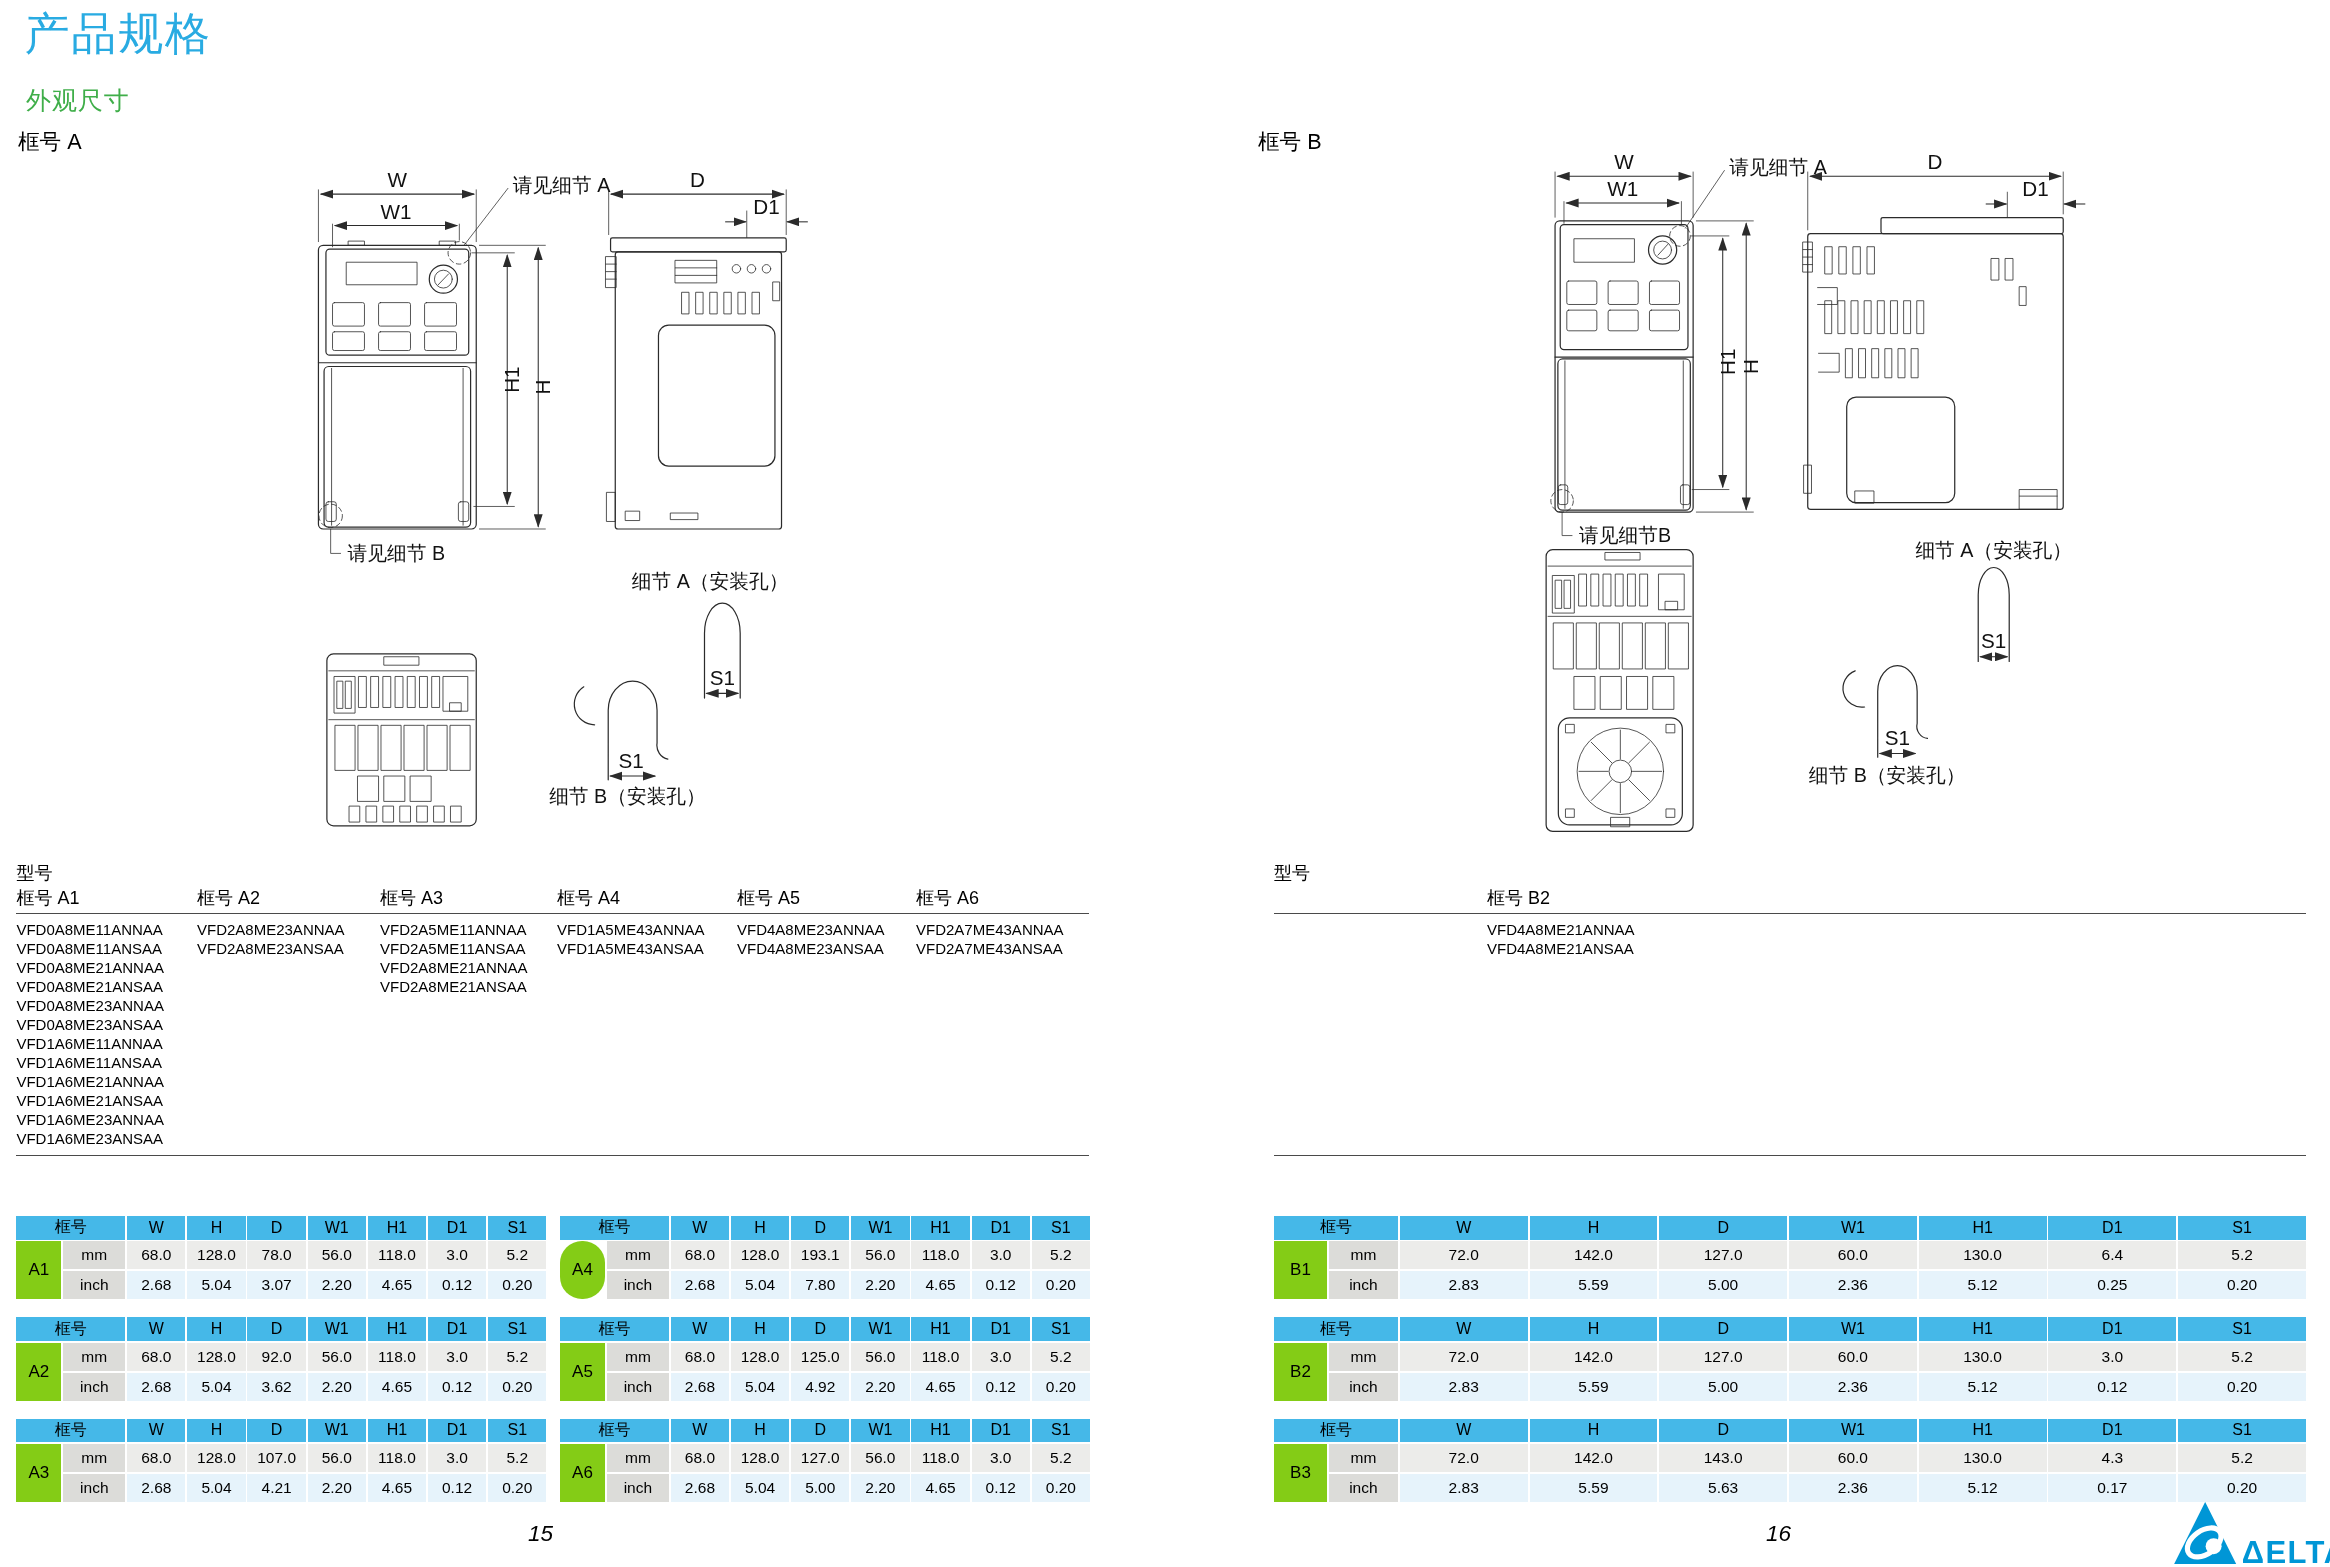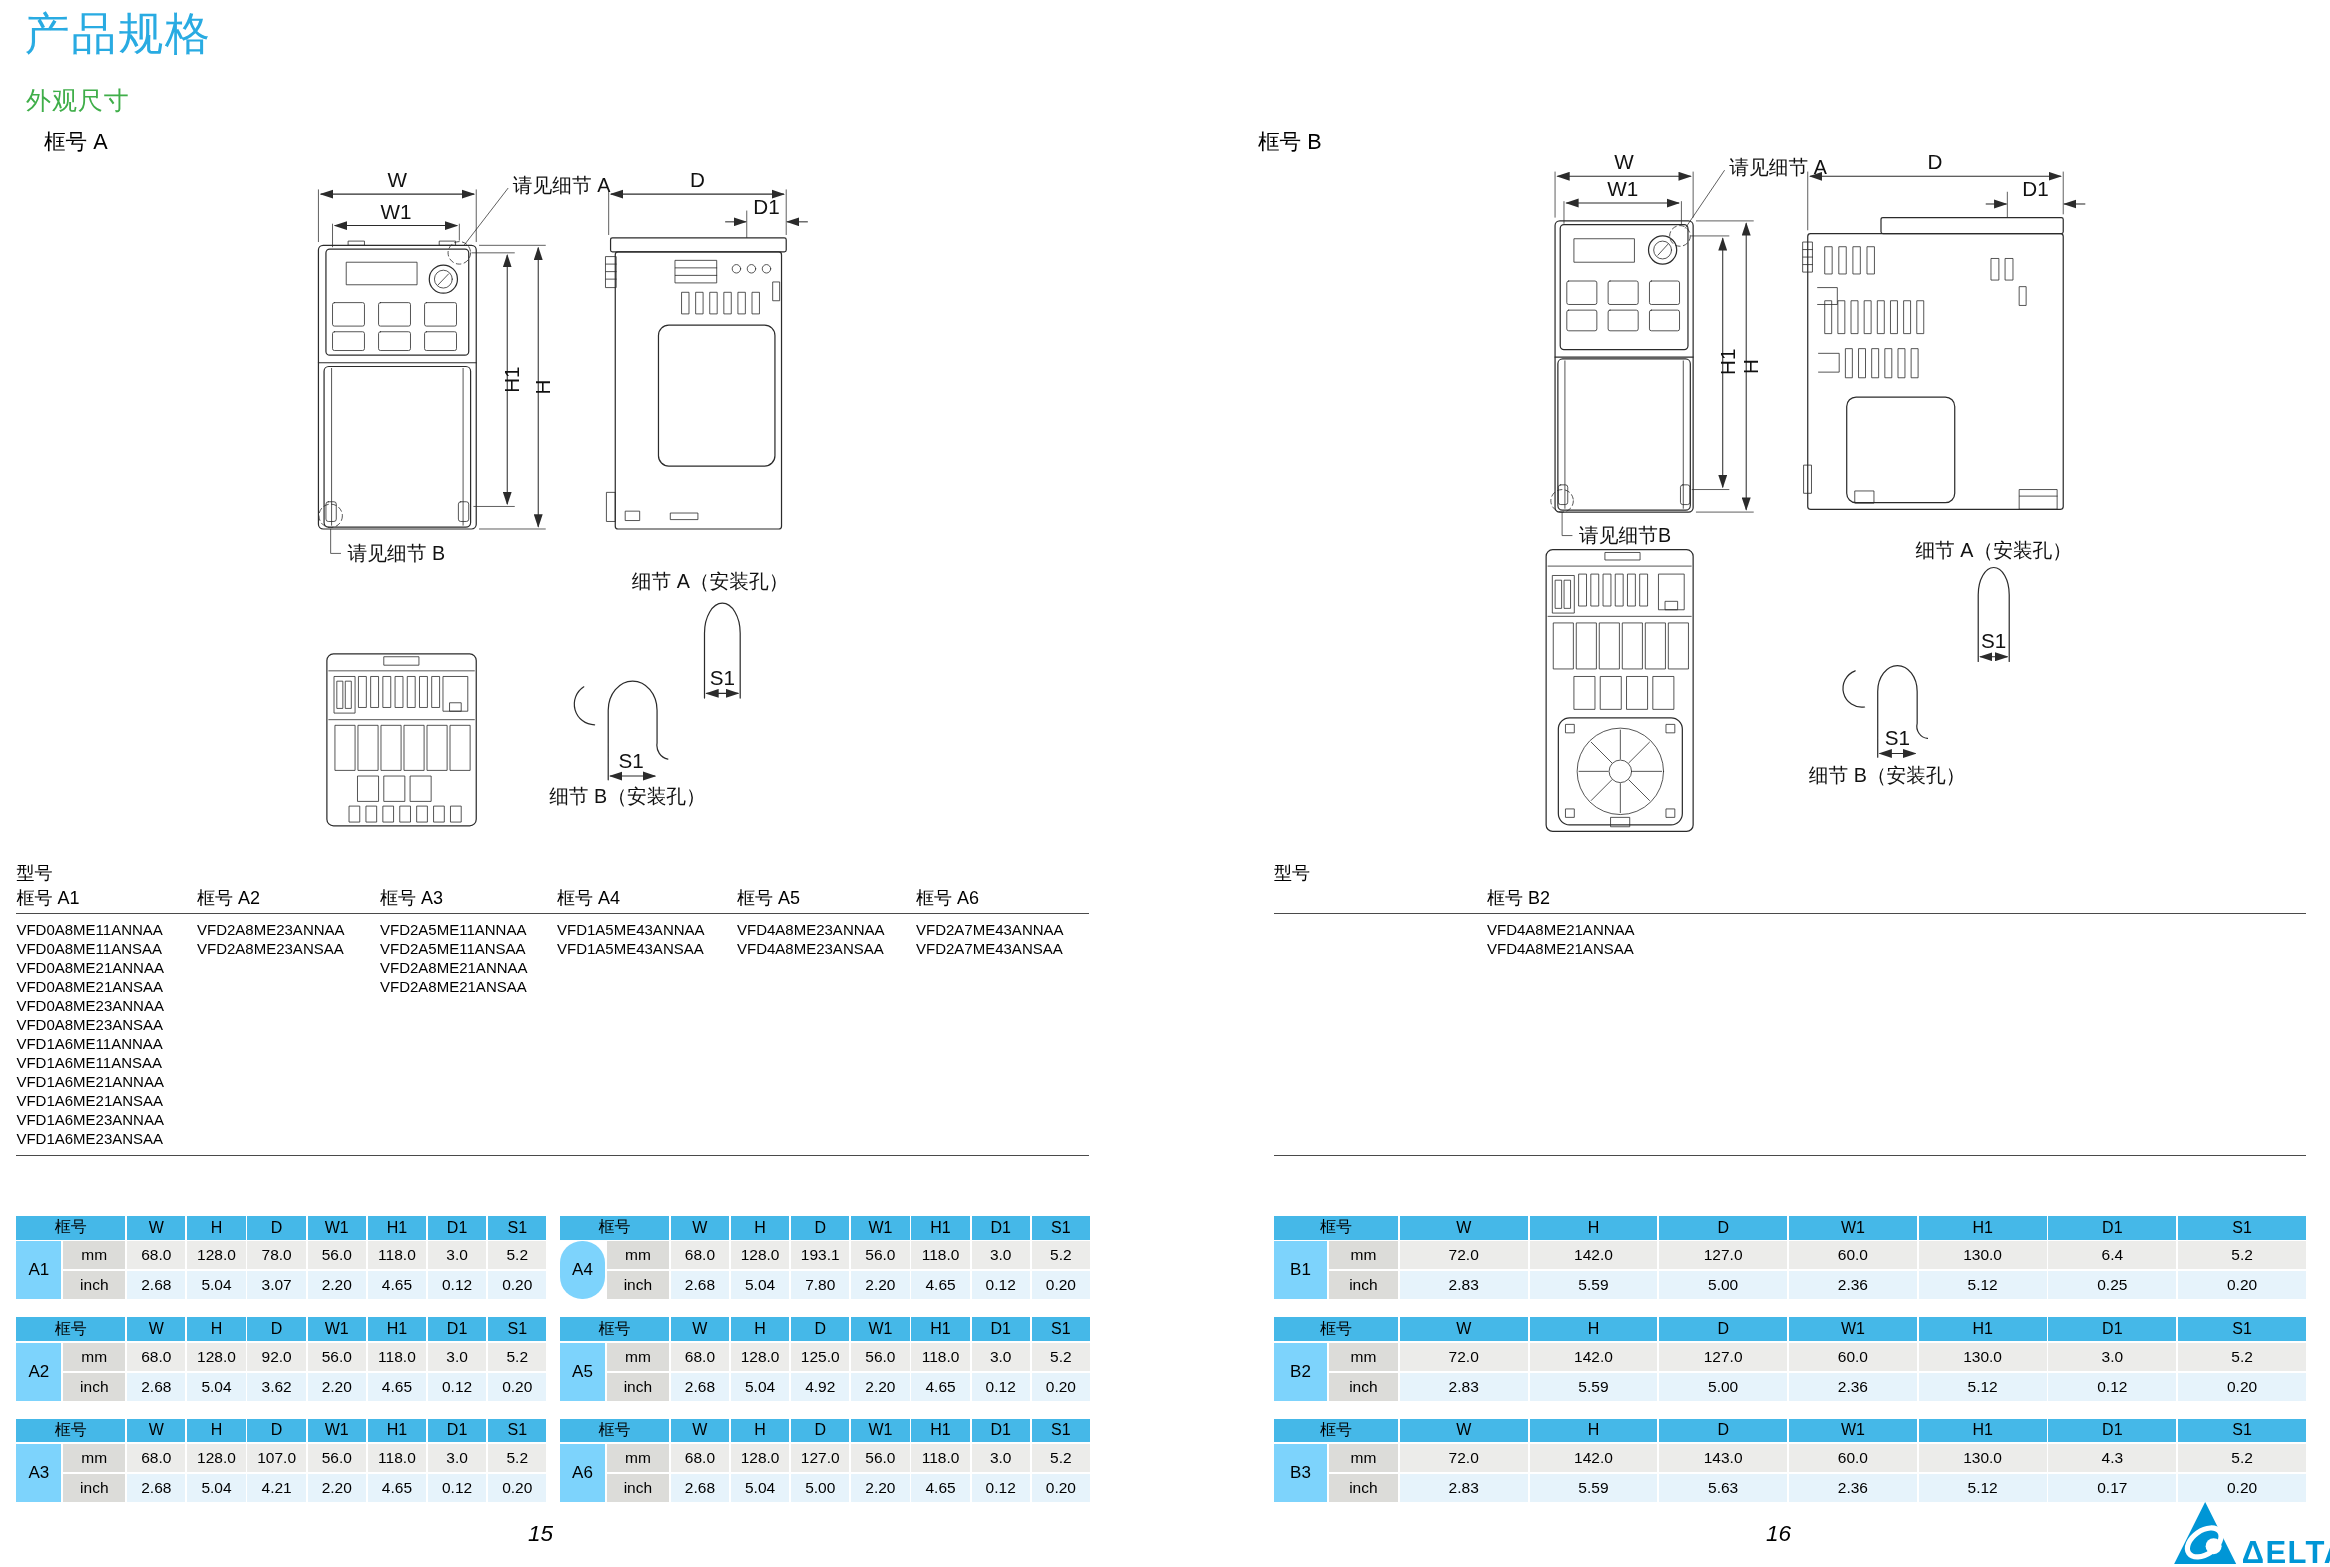--- a/index.html
+++ b/index.html
@@ -21,35 +21,35 @@
   .model-col-label{font-size:18px;height:19px;}
   .model-items{margin-top:15px;}
   .model-items div{font-size:15px;line-height:19px;white-space:nowrap;}
   .rule{position:absolute;height:0.9px;background:#4a4a4a;}
   .dim-stack{position:absolute;display:flex;flex-direction:column;gap:18px;justify-content:flex-end;}
   .dim-table{display:grid;gap:1.9px;background:#fff;grid-template-rows:23.5px 28px 28px;}
   .dim-table-a{grid-template-columns:45px 62px repeat(7,1fr);width:530px;}
   .dim-table-b{grid-template-columns:53px 69px repeat(7,1fr);width:1032px;}
   .cell{display:flex;align-items:center;justify-content:center;font-size:15.5px;color:#000;}
   .th{background:#45B8E8;font-size:16px;}
-  .frame{background:#7dd3fc;font-size:17px;}
+  .frame{background:#84cc16;font-size:17px;}
   .unit{background:#DCDCD9;}
   .val-mm{background:#ECECEA;}
   .val-inch{background:#E6F3FB;}
   .pageno{position:absolute;top:1521px;font-size:22.5px;font-style:italic;color:#000;}
   .logo{position:absolute;left:2161px;top:1498px;width:202px;height:70px;}
 </style>
 </head>
 <body>
 
 <div class="page">
 
   <div class="title">产品规格</div>
   <div class="subtitle">外观尺寸</div>
-  <div class="frame-heading" style="left:44px;top:127px">框号 A</div>
+  <div class="frame-heading" style="left:18px;top:127px">框号 A</div>
   <div class="frame-heading" style="left:1258px;top:127px">框号 B</div>
 
   <svg class="drawings" viewBox="0 0 4961 1520">
     <defs>
       <marker id="arw" viewBox="0 0 12 8" refX="11" refY="4" markerWidth="13" markerHeight="9" orient="auto-start-reverse">
         <path d="M0,0 L12,4 L0,8 Z" fill="#2b2b2b"></path>
       </marker>
     </defs>
 
     <g>

